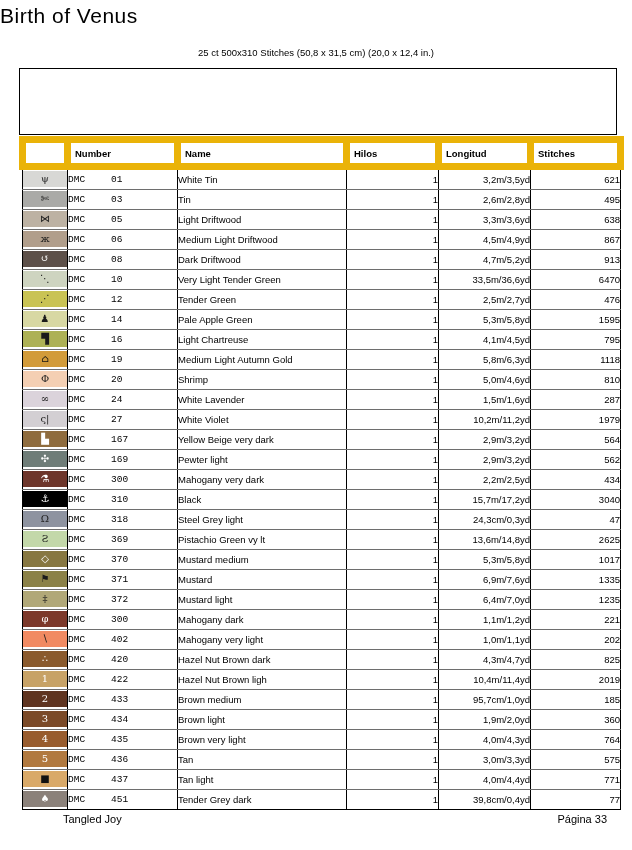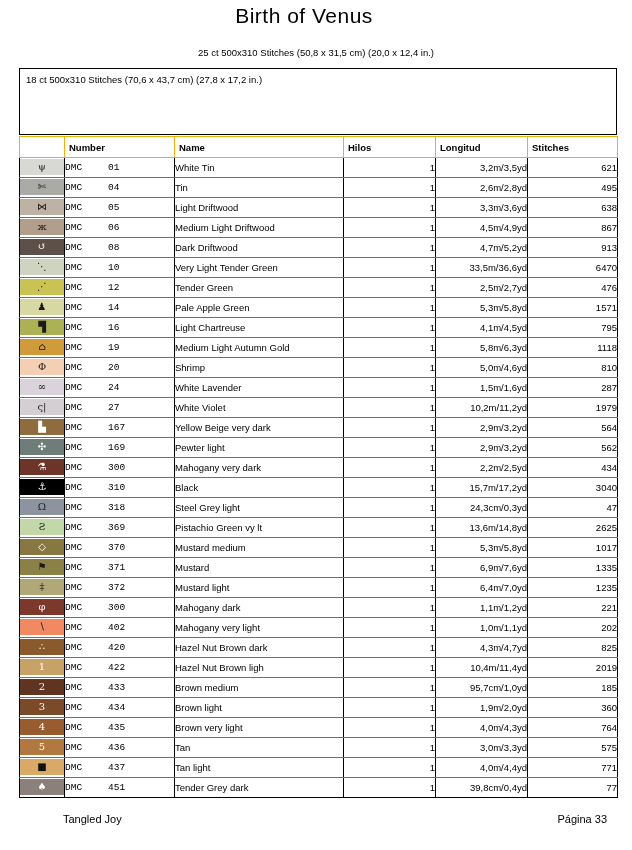--- a/index.html
+++ b/index.html
@@ -1,32 +1,32 @@
 <!DOCTYPE html>
 <html><head>
 <meta charset="utf-8">
 <style>
   html,body{margin:0;padding:0;background:#fff;}
   .page{
     position:relative;width:632px;height:850px;background:#fff;overflow:hidden;
     font-family:"Liberation Sans",sans-serif;color:#000;
   }
-  .title{position:absolute;top:4px;left:0;width:608px;text-align:center;
+  .title{position:absolute;top:4px;left:0;width:608px;text-align:left;
     font-size:21px;font-weight:400;letter-spacing:.5px;}
   .subtitle{position:absolute;top:47px;left:0;width:632px;text-align:center;font-size:9.5px;}
   .info-box{position:absolute;top:68px;left:19px;width:590px;height:60px;
     border:1px solid #000;padding:5px 0 0 6px;font-size:9.5px;line-height:11px;}
   .info-box div{white-space:nowrap;}
   table.floss{position:absolute;top:136px;left:19px;width:598px;
     border-collapse:collapse;table-layout:fixed;font-size:9.5px;}
   table.floss col.c1{width:45px;} table.floss col.c2{width:110px;}
   table.floss col.c3{width:169px;} table.floss col.c4{width:92px;}
   table.floss col.c5{width:92px;} table.floss col.c6{width:90px;}
   table.floss th{height:20px;text-align:left;padding:0 0 0 4px;font-size:9.5px;font-weight:bold;
-    border:1px solid #eab308;}
+    border:7px solid #eab308;}
   table.floss td{height:19px;padding:0;border-left:1px solid #000;border-right:1px solid #000;
     border-top:1px solid #6e6e6e;border-bottom:1px solid #6e6e6e;overflow:hidden;white-space:nowrap;}
   table.floss tr:last-child td{border-bottom:1px solid #000;}
   td.c-sym{vertical-align:bottom;}
   .swatch{height:16px;margin:0 0 2px 0;display:flex;align-items:center;justify-content:center;}
   .sym{font-family:"DejaVu Serif","DejaVu Sans",serif;font-size:10px;line-height:16px;}
   td.c-num{padding-left:6px;font-family:Liberation Mono, monospace;}
   .code{display:inline-block;width:43px;}
   td.c-name{padding-left:4px;}
   td.c-hilos,td.c-long,td.c-st{text-align:right;padding-right:3px;}
@@ -37,21 +37,20 @@
 </head>
 <body>
 
 <div class="page">
 
   <div class="title">Birth of Venus</div>
 
   <div class="subtitle">25 ct 500x310 Stitches (50,8 x 31,5 cm) (20,0 x 12,4 in.)</div>
 
   <div class="info-box">
-    <div>18 ct 500x310 Stitches (70,6 x 43,7 cm) (27,8 x 17,2 in.)</div>
   </div>
 
   <table class="floss">
     <colgroup>
       <col class="c1">
         <col class="c2">
         <col class="c3">
         <col class="c4">
         <col class="c5">
         <col class="c6">
@@ -82,21 +81,21 @@
     <td class="c-st">621</td>
   </tr>
 
   <tr>
     <td class="c-sym">
       <div class="swatch" style="background: rgb(170, 170, 167);">
         <span class="sym" style="color: rgb(26, 26, 26);">✄</span>
       </div>
     </td>
     <td class="c-num">
-      <span class="code">DMC</span><span class="num">04</span>
+      <span class="code">DMC</span><span class="num">03</span>
     </td>
     <td class="c-name">Tin</td>
     <td class="c-hilos">1</td>
     <td class="c-long">2,6m/2,8yd</td>
     <td class="c-st">495</td>
   </tr>
 
   <tr>
     <td class="c-sym">
       <div class="swatch" style="background: rgb(189, 178, 163);">
@@ -177,21 +176,21 @@
       <div class="swatch" style="background: rgb(216, 216, 163);">
         <span class="sym" style="color: rgb(26, 26, 26);">♟</span>
       </div>
     </td>
     <td class="c-num">
       <span class="code">DMC</span><span class="num">14</span>
     </td>
     <td class="c-name">Pale Apple Green</td>
     <td class="c-hilos">1</td>
     <td class="c-long">5,3m/5,8yd</td>
-    <td class="c-st">1571</td>
+    <td class="c-st">1595</td>
   </tr>
 
   <tr>
     <td class="c-sym">
       <div class="swatch" style="background: rgb(173, 177, 85);">
         <span class="sym" style="color: rgb(26, 26, 26);">▜</span>
       </div>
     </td>
     <td class="c-num">
       <span class="code">DMC</span><span class="num">16</span>

